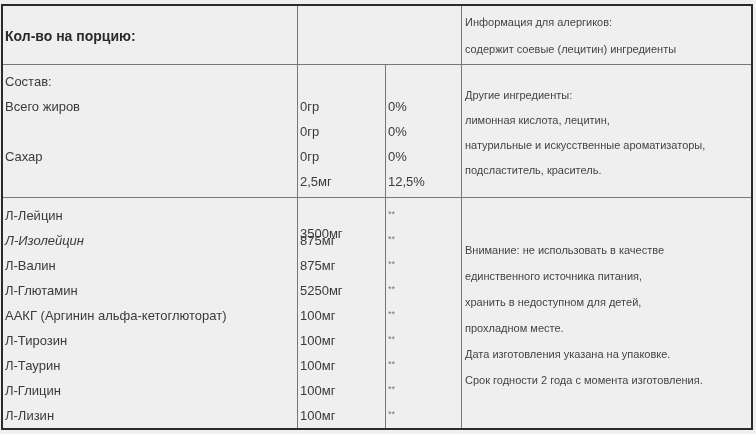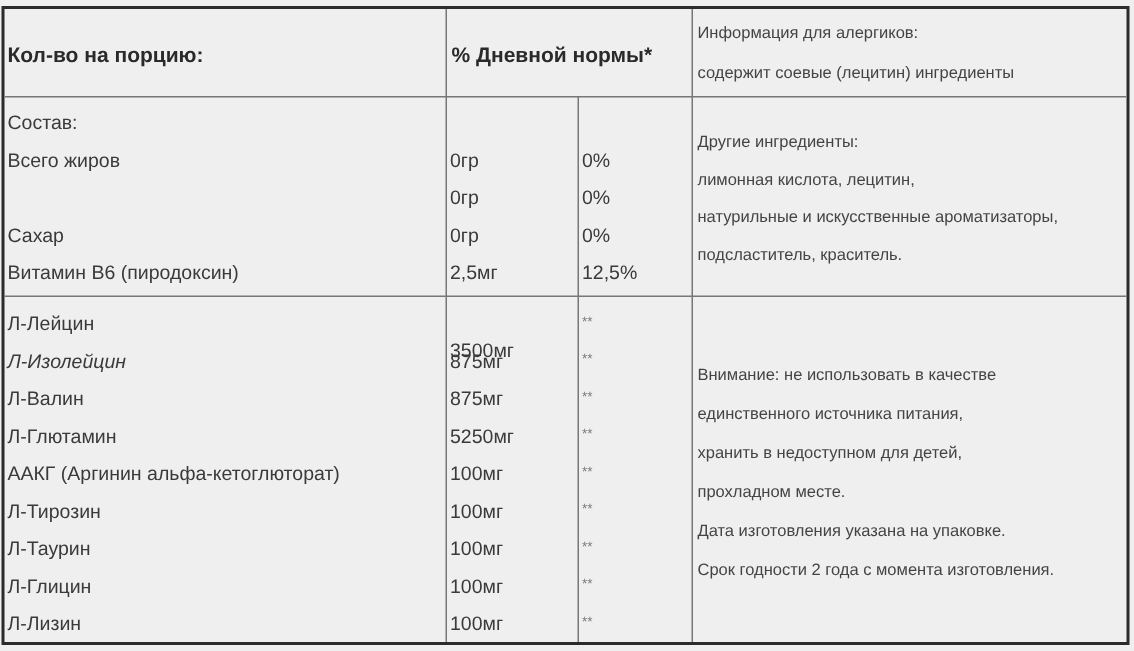--- a/index.html
+++ b/index.html
@@ -20,38 +20,36 @@
 <div class="tbl">
 
   <div class="vline" style="left:294px; top:0; bottom:0;"></div>
   <div class="vline" style="left:382px; top:58px; bottom:0;"></div>
   <div class="vline" style="left:458px; top:0; bottom:0;"></div>
 
   <div class="hline" style="top:58px;"></div>
   <div class="hline" style="top:191px;"></div>
 
   <div class="cell hdr" style="left:2px; top:22px;">Кол-во на порцию:</div>
-  <div class="cell hdr" style="left:298px; top:22px;">% Дневной нормы*</div>
   <div class="cell small" style="left:462px; top:10px;">Информация для алергиков:</div>
   <div class="cell small" style="left:462px; top:37px;">содержит соевые (лецитин) ингредиенты</div>
 
   <div class="cell" style="left:2px; top:68px;">Состав:</div>
 
   <div class="cell" style="left:2px; top:93px;">Всего жиров</div>
   <div class="cell" style="left:297px; top:93px;">0гр</div>
   <div class="cell" style="left:385px; top:93px;">0%</div>
 
   <div class="cell" style="left:297px; top:118px;">0гр</div>
   <div class="cell" style="left:385px; top:118px;">0%</div>
 
   <div class="cell" style="left:2px; top:143px;">Сахар</div>
   <div class="cell" style="left:297px; top:143px;">0гр</div>
   <div class="cell" style="left:385px; top:143px;">0%</div>
 
-  <div class="cell" style="left:2px; top:168px;">Витамин В6 (пиродоксин)</div>
   <div class="cell" style="left:297px; top:168px;">2,5мг</div>
   <div class="cell" style="left:385px; top:168px;">12,5%</div>
 
   <div class="cell small" style="left:462px; top:83px;">Другие ингредиенты:</div>
   <div class="cell small" style="left:462px; top:108px;">лимонная кислота, лецитин,</div>
   <div class="cell small" style="left:462px; top:133px;">натурильные и искусственные ароматизаторы,</div>
   <div class="cell small" style="left:462px; top:158px;">подсластитель, краситель.</div>
 
   <div class="cell" style="left:2px; top:202px;">Л-Лейцин</div>
   <div class="cell" style="left:297px; top:220px;">3500мг</div>

